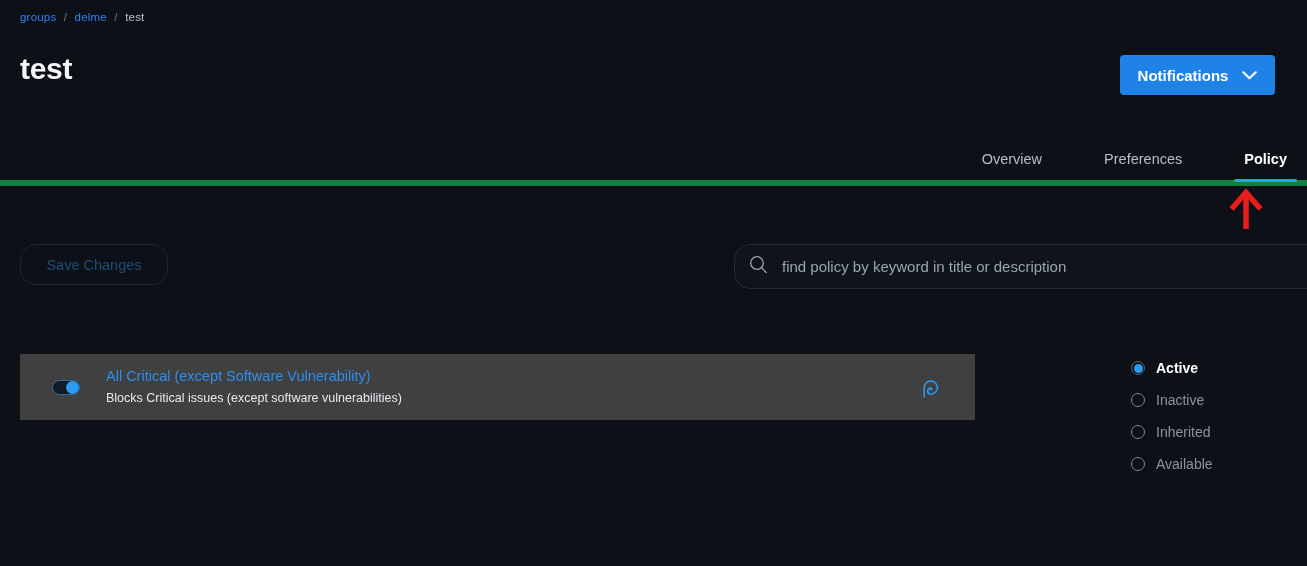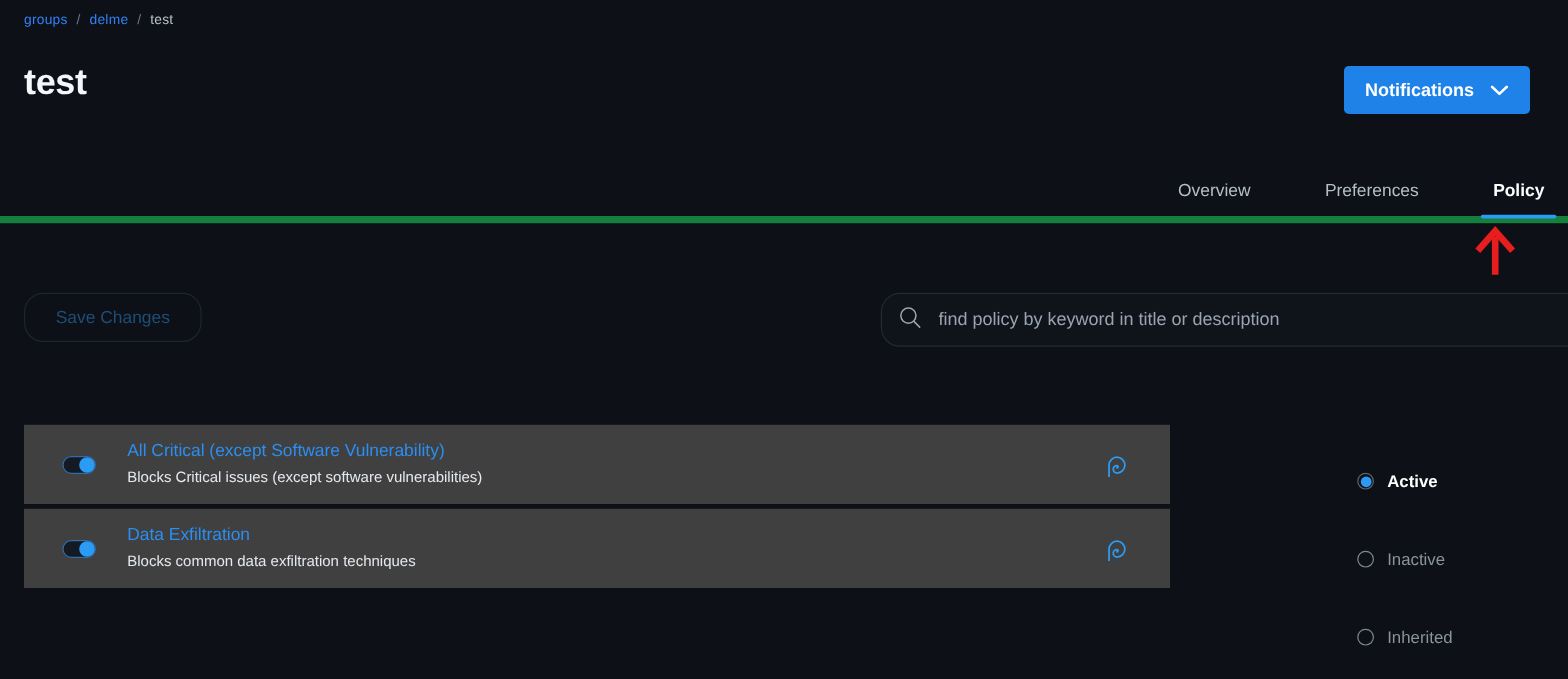--- a/index.html
+++ b/index.html
@@ -218,21 +218,20 @@
     position: absolute;
     left: 1131px;
     top: 352px;
   }
   .filter-row {
     display: flex;
     align-items: center;
     gap: 11px;
     height: 32px;
     cursor: pointer;
-    margin-top: 33px;
   }
   .radio {
     width: 14px;
     height: 14px;
     border-radius: 50%;
     border: 1px solid #7d8793;
     background: transparent;
     position: relative;
     flex: 0 0 auto;
   }
@@ -305,34 +304,20 @@
       <div class="policy-desc">Blocks Critical issues (except software vulnerabilities)</div>
     </div>
     <div class="policy-icon">
       <svg width="20" height="22" viewBox="0 0 20 22" fill="none" xmlns="http://www.w3.org/2000/svg">
         <path d="M4.2 21 L4.2 11.6 A6.6 6.6 0 1 1 10.8 18.2 A3.1 3.1 0 1 1 10.8 12 A0.9 0.9 0 0 1 10.8 13.8" stroke="#2b9bf4" stroke-width="1.5" fill="none" stroke-linecap="round" stroke-linejoin="round"></path>
       </svg>
     </div>
   </div>
 
 
-  <div class="policy-card">
-    <div class="toggle">
-        <span class="knob"></span>
-      </div>
-    <div class="policy-text">
-      <div class="policy-title">Data Exfiltration</div>
-      <div class="policy-desc">Blocks common data exfiltration techniques</div>
-    </div>
-    <div class="policy-icon">
-      <svg width="20" height="22" viewBox="0 0 20 22" fill="none" xmlns="http://www.w3.org/2000/svg">
-        <path d="M4.2 21 L4.2 11.6 A6.6 6.6 0 1 1 10.8 18.2 A3.1 3.1 0 1 1 10.8 12 A0.9 0.9 0 0 1 10.8 13.8" stroke="#2b9bf4" stroke-width="1.5" fill="none" stroke-linecap="round" stroke-linejoin="round"></path>
-      </svg>
-    </div>
-  </div>
 
 </div>
 
 <div class="filter-group">
   <div class="filter-row selected">
     <span class="radio selected"></span>
     <span class="filter-label">Active</span>
   </div>
   <div class="filter-row">
     <span class="radio"></span>

